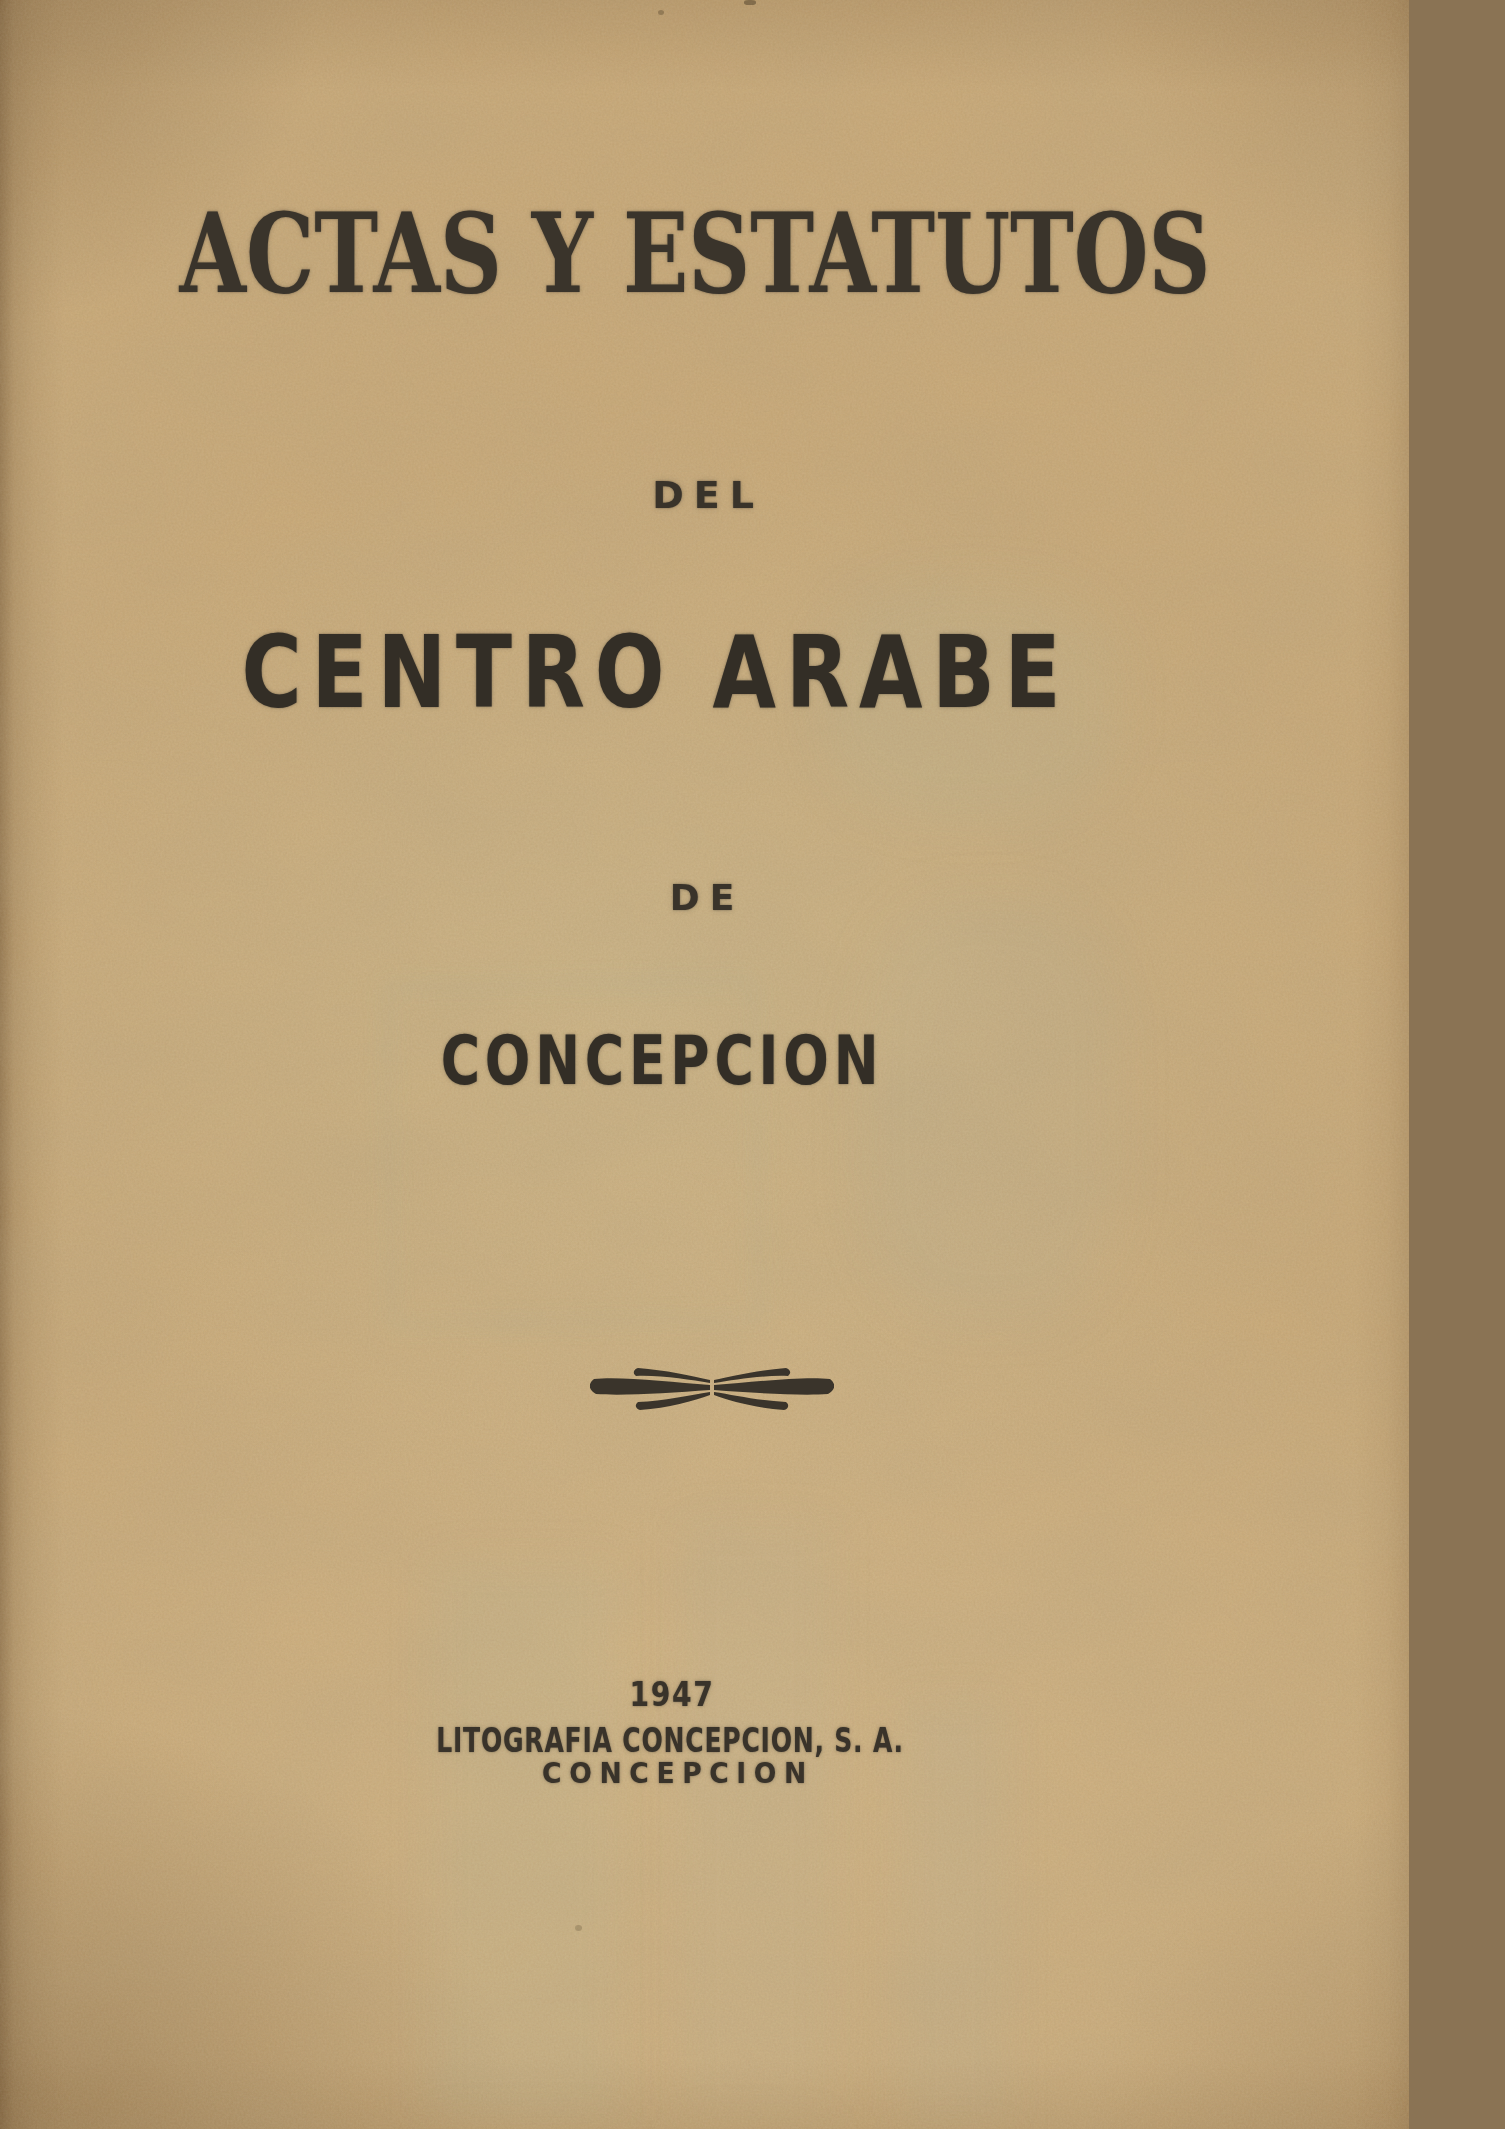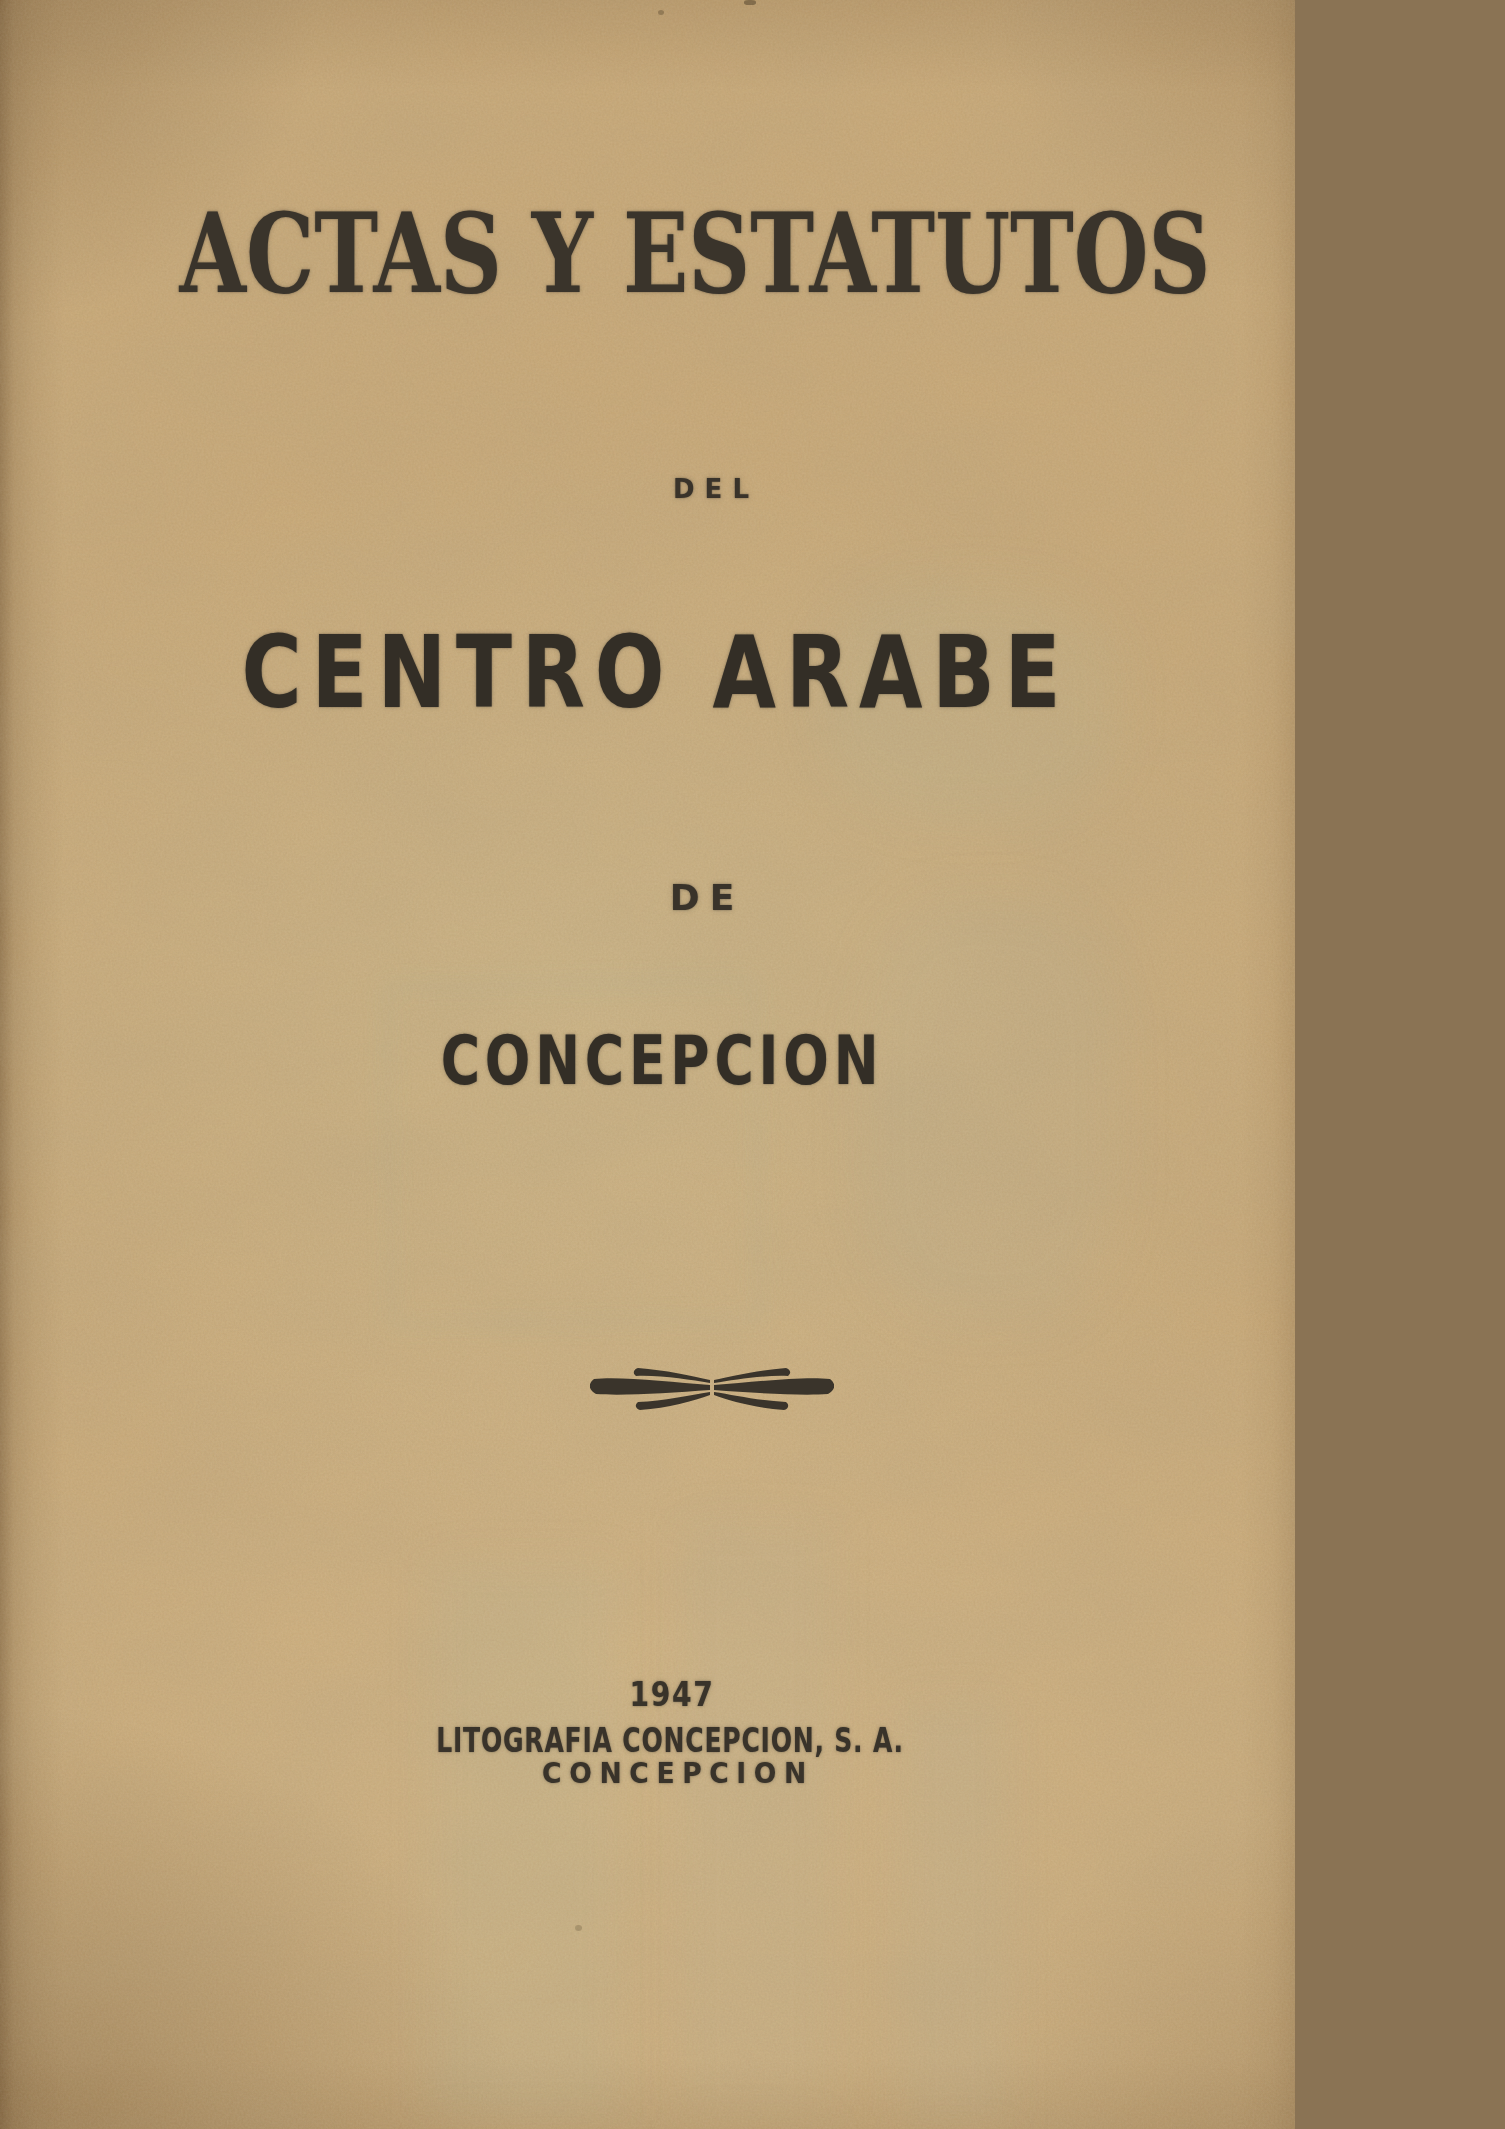--- a/index.html
+++ b/index.html
@@ -1,59 +1,58 @@
 <!DOCTYPE html>
 <html><head>
 <meta charset="utf-8">
 <style>
   html,body{margin:0;padding:0;background:#8a7354;}
   .page{
     position:relative;
-    width:1289px;height:2129px;
+    width:1409px;height:2129px;
     overflow:hidden;
     background-color:#c9a876;
     background-image:
       
       linear-gradient(90deg, rgba(92,62,30,.50) 0px, rgba(104,74,40,.25) 14px, rgba(116,86,50,.12) 34px, rgba(0,0,0,0) 64px),
       
       linear-gradient(270deg, rgba(128,96,56,.28) 0px, rgba(128,96,56,.10) 22px, rgba(0,0,0,0) 55px),
       
       linear-gradient(180deg, rgba(126,92,52,.22) 0px, rgba(0,0,0,0) 90px),
       
       linear-gradient(0deg, rgba(132,98,56,.20) 0px, rgba(0,0,0,0) 70px),
       
       radial-gradient(circle at 0% 0%, rgba(86,58,28,.30), rgba(0,0,0,0) 320px),
       radial-gradient(ellipse 520px 420px at 0% 100%, rgba(92,64,32,.38), rgba(0,0,0,0) 100%),
       radial-gradient(circle at 100% 0%, rgba(104,74,42,.22), rgba(0,0,0,0) 300px),
       radial-gradient(circle at 100% 100%, rgba(110,80,46,.22), rgba(0,0,0,0) 320px),
       
       radial-gradient(ellipse 760px 560px at 46% 47%, rgba(214,219,184,.22), rgba(0,0,0,0) 100%),
       radial-gradient(ellipse 860px 640px at 52% 82%, rgba(236,216,172,.25), rgba(0,0,0,0) 100%);
     font-family:"DejaVu Sans","Liberation Sans",sans-serif;
-    padding-left:6px;
   }
   .tex{position:absolute;left:0;top:0;width:1505px;height:2129px;pointer-events:none;}
   
   .line{
     position:absolute;
     white-space:nowrap;
     line-height:1;
     color:#39332a;
     transform:translateX(-50%) scaleX(var(--sx,1));
     text-shadow:0 0 2px rgba(57,51,42,.55), 0 0 6px rgba(57,51,42,.18);
   }
   .serif-title{
     font-family:"DejaVu Serif","Liberation Serif",serif;
     font-weight:bold;
     font-size:110px;
     --sx:0.78;
     color:#3a342b;
   }
   .sans{font-weight:bold;}
-  .l-del   {font-size:26px;letter-spacing:10px;margin-left:8px;--sx:1;}
+  .l-del   {font-size:38px;letter-spacing:10px;--sx:1;}
   .l-org   {font-size:100px;letter-spacing:12px;--sx:0.82;color:#332e26;}
   .l-de    {font-size:36px;letter-spacing:10px;--sx:1;}
   .l-city  {font-size:67px;letter-spacing:6px;--sx:0.80;color:#332e26;}
   .l-year  {font-size:34px;letter-spacing:2px;--sx:0.83;}
   .l-print {font-size:33px;letter-spacing:1px;--sx:0.76;}
   .l-place {font-size:28px;letter-spacing:8px;--sx:0.95;}
   .ghost{position:absolute;pointer-events:none;}
   .speck{position:absolute;background:rgba(66,52,32,.65);border-radius:50%;}
 </style>
 </head>

